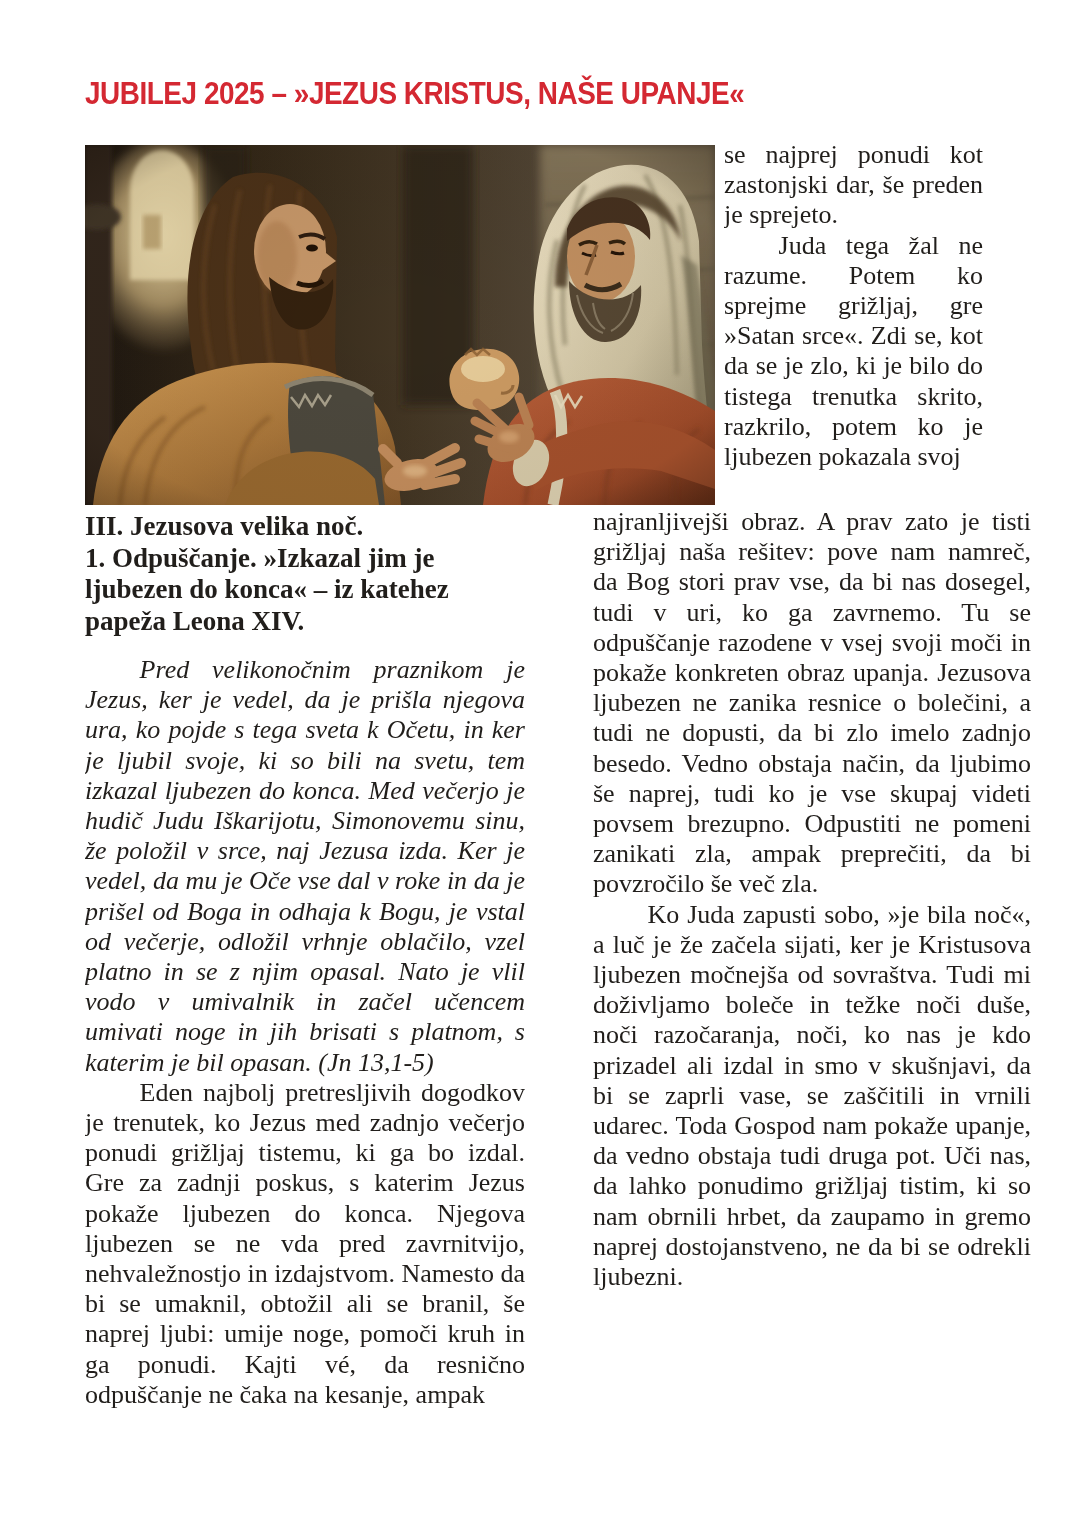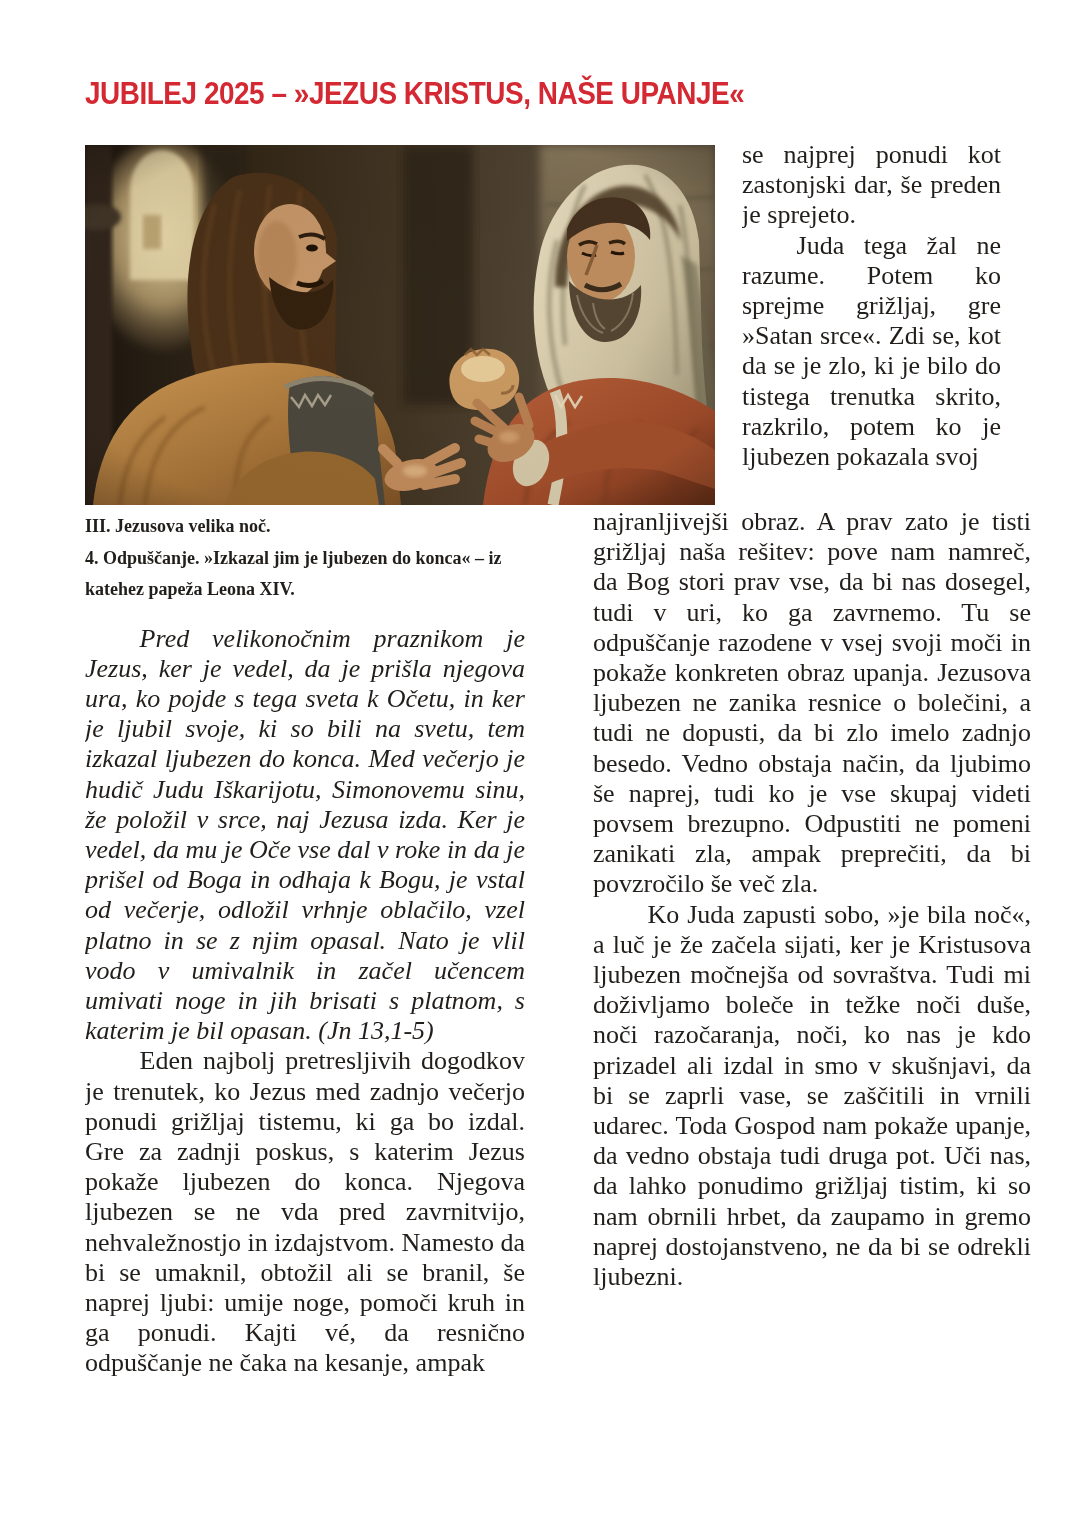--- a/index.html
+++ b/index.html
@@ -15,25 +15,25 @@
     transform:scaleX(0.9);transform-origin:0 50%;
   }
   .photo{
     position:absolute;left:85px;top:145px;width:630px;height:360px;
     overflow:hidden;background:#3a3124;
   }
   .photo svg{display:block;}
   .col{position:absolute;text-align:justify;font-size:26px;line-height:30.2px;hyphens:auto;}
   .col p{margin:0;padding:0;}
   p.ind{text-indent:2.1em;}
-  .col-narrow{left:742px;top:140px;width:259px;height:367px;overflow:hidden;}
+  .col-narrow{left:724px;top:140px;width:259px;height:367px;overflow:hidden;}
   .col-left{left:85px;top:511px;width:440px;height:941px;overflow:hidden;}
   .col-right{left:593px;top:507px;width:438px;height:945px;overflow:hidden;}
   h2.article-heading{
-    margin:0 0 18px 0;font-size:18px;line-height:31.5px;font-weight:700;text-align:left;
+    margin:0 0 18px 0;font-size:27px;line-height:31.5px;font-weight:700;text-align:left;
   }
   .h-line{display:block;}
   p.quote{font-style:italic;}
 </style>
 </head>
 <body>
 
 <h1 class="kicker" style="color: rgb(212, 40, 50);">JUBILEJ 2025 – »JEZUS KRISTUS, NAŠE UPANJE«</h1>
 
 <div class="photo">
@@ -200,21 +200,21 @@
 </div>
 
 <div class="col col-narrow">
   <p>se najprej ponudi kot zastonjski dar, še preden je sprejeto.</p>
   <p class="ind">Juda tega žal ne razume. Potem ko sprejme grižljaj, gre »Satan srce«. Zdi se, kot da se je zlo, ki je bilo do tistega trenutka skrito, razkrilo, potem ko je ljubezen pokazala svoj</p>
 </div>
 
 <div class="col col-left">
   <h2 class="article-heading">
     <span class="h-line">III. Jezusova velika noč.</span>
-    <span class="h-line">4. Odpuščanje. »Izkazal jim je ljubezen do konca« – iz katehez papeža Leona XIV.</span>
+    <span class="h-line">1. Odpuščanje. »Izkazal jim je ljubezen do konca« – iz katehez papeža Leona XIV.</span>
   </h2>
   <p class="quote ind">Pred velikonočnim praznikom je Jezus, ker je vedel, da je prišla njegova ura, ko pojde s tega sveta k Očetu, in ker je ljubil svoje, ki so bili na svetu, tem izkazal ljubezen do konca. Med večerjo je hudič Judu Iškarijotu, Simonovemu sinu, že položil v srce, naj Jezusa izda. Ker je vedel, da mu je Oče vse dal v roke in da je prišel od Boga in odhaja k Bogu, je vstal od večerje, odložil vrhnje oblačilo, vzel platno in se z njim opasal. Nato je vlil vodo v umivalnik in začel učencem umivati noge in jih brisati s platnom, s katerim je bil opasan. (Jn 13,1-5)</p>
   <p class="ind">Eden najbolj pretresljivih dogodkov je trenutek, ko Jezus med zadnjo večerjo ponudi grižljaj tistemu, ki ga bo izdal. Gre za zadnji poskus, s katerim Jezus pokaže ljubezen do konca. Njegova ljubezen se ne vda pred zavrnitvijo, nehvaležnostjo in izdajstvom. Namesto da bi se umaknil, obtožil ali se branil, še naprej ljubi: umije noge, pomoči kruh in ga ponudi. Kajti vé, da resnično odpuščanje ne čaka na kesanje, ampak</p>
 </div>
 
 <div class="col col-right">
   <p>najranljivejši obraz. A prav zato je tisti grižljaj naša rešitev: pove nam namreč, da Bog stori prav vse, da bi nas dosegel, tudi v uri, ko ga zavrnemo. Tu se odpuščanje razodene v vsej svoji moči in pokaže konkreten obraz upanja. Jezusova ljubezen ne zanika resnice o bolečini, a tudi ne dopusti, da bi zlo imelo zadnjo besedo. Vedno obstaja način, da ljubimo še naprej, tudi ko je vse skupaj videti povsem brezupno. Odpustiti ne pomeni zanikati zla, ampak preprečiti, da bi povzročilo še več zla.</p>
   <p class="ind">Ko Juda zapusti sobo, »je bila noč«, a luč je že začela sijati, ker je Kristusova ljubezen močnejša od sovraštva. Tudi mi doživljamo boleče in težke noči duše, noči razočaranja, noči, ko nas je kdo prizadel ali izdal in smo v skušnjavi, da bi se zaprli vase, se zaščitili in vrnili udarec. Toda Gospod nam pokaže upanje, da vedno obstaja tudi druga pot. Uči nas, da lahko ponudimo grižljaj tistim, ki so nam obrnili hrbet, da zaupamo in gremo naprej dostojanstveno, ne da bi se odrekli ljubezni.</p>
 </div>
 

